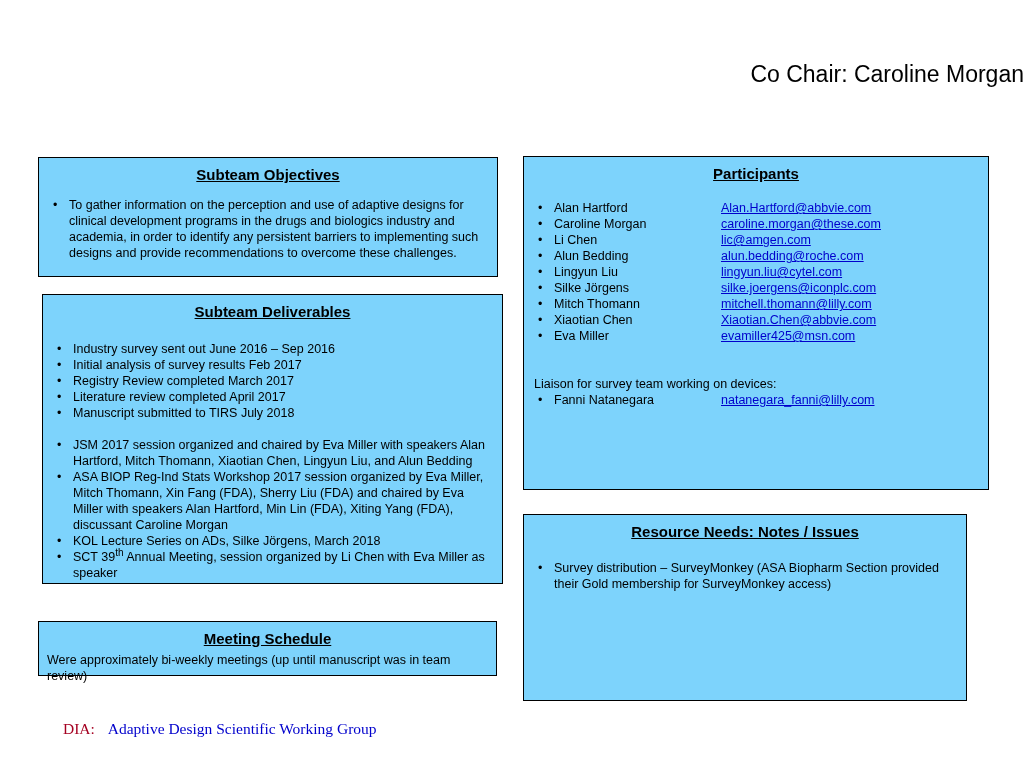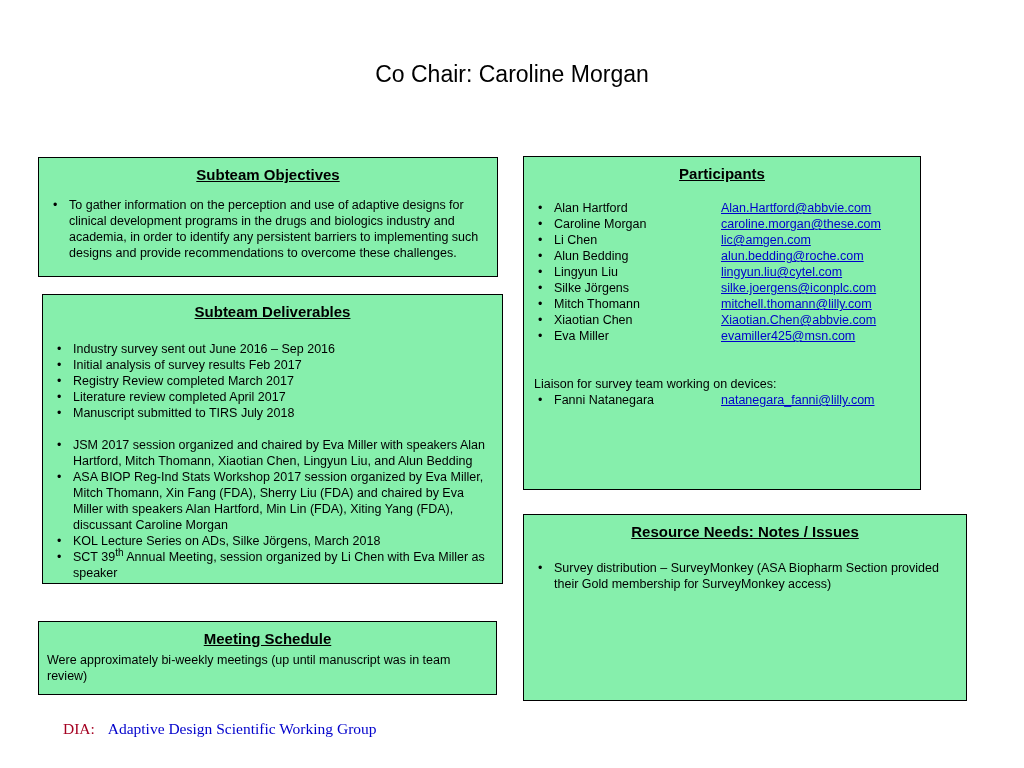--- a/index.html
+++ b/index.html
@@ -10,23 +10,23 @@
     font-family: "Liberation Sans", sans-serif;
     color: #000;
     position: relative;
     overflow: hidden;
     font-size: 12.5px;
     line-height: 1.28;
   }
   .title-wrap { position: absolute; top: 58px; left: 0; width: 1024px; text-align: center; line-height: 1.25; }
   .t-big { font-size: 28px; }
   .t-small { font-size: 23px; }
-  .t-line2 { font-size: 23px; margin-top: 2px; }
-
-  .box { position: absolute; border: 1.5px solid #000; background: #86efac; }
+  .t-line2 { font-size: 23px; margin-top: 2px; text-align: right; }
+
+  .box { position: absolute; border: 1.5px solid #000; background: #7dd3fc; }
   .box-heading {
     font-size: 15px; font-weight: bold; text-decoration: underline;
     text-align: center; margin-top: 7px;
   }
 
   .bullet { display: flex; }
   .dot { flex: none; width: 30px; padding-left: 3px; }
   .b-ind { padding-left: 14px; }
   .txt { flex: 1; padding-right: 6px; }
 
@@ -34,25 +34,25 @@
   .box-objectives { left: 38px; top: 157px; width: 460px; height: 120px; }
   .box-objectives .content { margin-top: 13px; }
 
   
   .box-deliverables { left: 42px; top: 294px; width: 461px; height: 290px; }
   .box-deliverables .content { margin-top: 20px; }
   .gap { height: 16px; }
   sup { font-size: 10px; line-height: 0; }
 
   
-  .box-meeting { left: 38px; top: 621px; width: 459px; height: 74px; }
+  .box-meeting { left: 38px; top: 621px; width: 459px; height: 55px; }
   .box-meeting .content { margin-top: 4px; padding: 0 10px 0 8px; }
 
   
-  .box-participants { left: 523px; top: 156px; width: 398px; height: 334px; }
+  .box-participants { left: 523px; top: 156px; width: 466px; height: 334px; }
   .box-participants .content { margin-top: 17px; }
   .prow { display: flex; }
   .pname { flex: none; width: 167px; }
   .pemail { color: #0000CC; text-decoration: underline; }
   .liaison-label { padding-left: 10px; margin-top: 32px; }
 
   
   .box-resources { left: 523px; top: 514px; width: 444px; height: 187px; }
   .box-resources .content { margin-top: 19px; }
 

